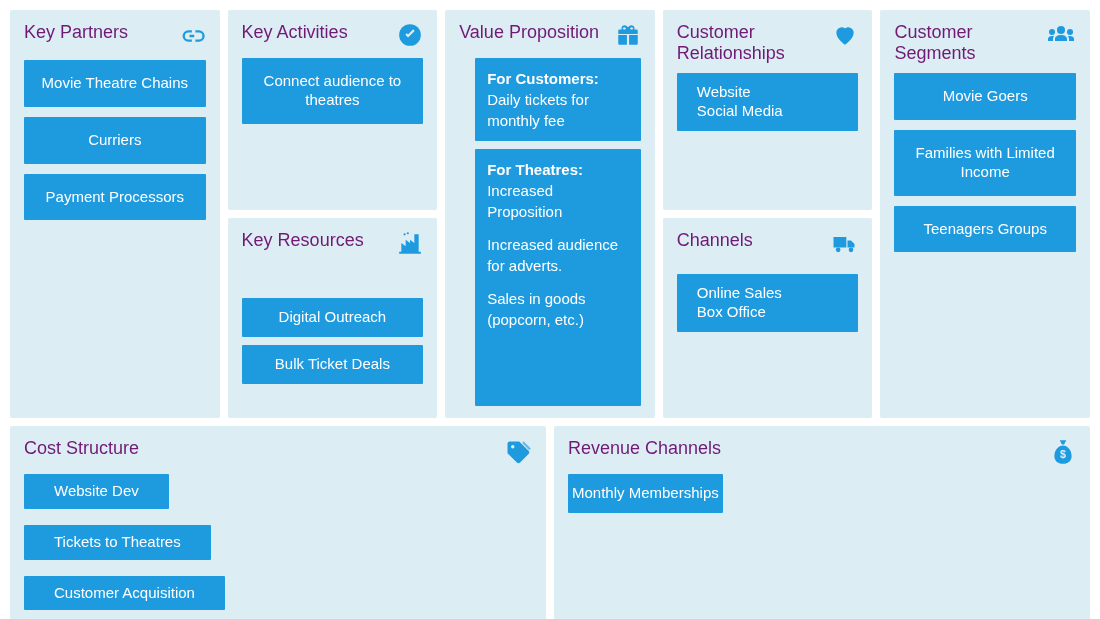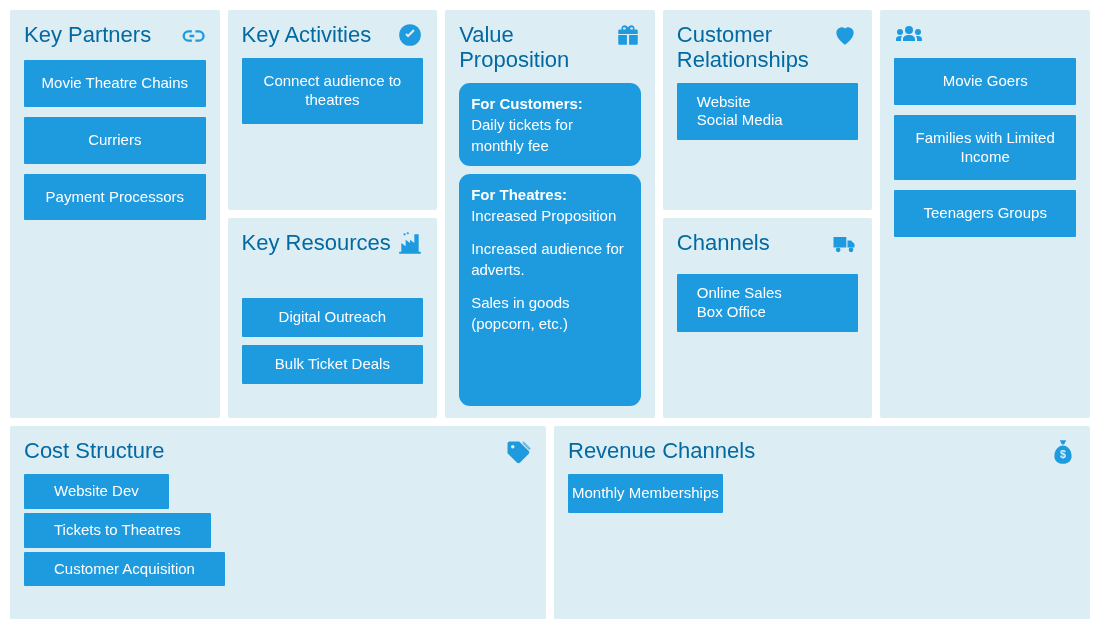--- a/index.html
+++ b/index.html
@@ -27,22 +27,22 @@
     flex-direction: column;
     position: relative;
   }
   .panel-header {
     display: flex;
     justify-content: space-between;
     align-items: flex-start;
     margin-bottom: 10px;
   }
   .panel-title {
-    color: #0369a1;
-    font-size: 22px;
+    color: #701a75;
+    font-size: 18px;
     font-weight: 400;
     line-height: 1.15;
   }
   .panel-icon {
     color: #1e9adf;
     flex-shrink: 0;
   }
   .panel-icon svg { display: block; }
   .items { display: flex; flex-direction: column; gap: 10px; }
   .item-box {
@@ -55,22 +55,23 @@
     border-radius: 1px;
   }
   .item-box.left { text-align: left; padding: 10px 20px; }
   .item-box.narrow { max-width: 210px; }
   .vp-box {
     background: #1e9adf;
     color: #fff;
     font-size: 15px;
     padding: 10px 12px;
     line-height: 1.4;
-    border-radius: 11px;
+    border-radius: 1px;
     flex: 0 0 auto;
+    margin-left: 16px;
   }
   .vp-strong { font-weight: 700; }
 
   
   .key-partners   { grid-column: 1 / span 2; grid-row: 1 / span 2; }
   .key-activities { grid-column: 3 / span 2; grid-row: 1 / span 1; }
   .key-resources  { grid-column: 3 / span 2; grid-row: 2 / span 1; gap: 36px; }
   .value-prop     { grid-column: 5 / span 2; grid-row: 1 / span 2; }
   .cust-rel       { grid-column: 7 / span 2; grid-row: 1 / span 1; }
   .channels       { grid-column: 7 / span 2; grid-row: 2 / span 1; }
@@ -78,21 +79,21 @@
   .cost-structure { grid-column: 1 / span 5; grid-row: 3 / span 1; }
   .revenue        { grid-column: 6 / span 5; grid-row: 3 / span 1; }
 
   .key-resources .panel-header { margin-bottom: 6px; }
   .key-resources .items { gap: 8px; }
   .key-resources .item-box { padding: 10px 8px; }
 
   .channels .panel-header { margin-bottom: 16px; gap: 6px; }
 
   .cost-structure .panel-header { margin-bottom: 8px; }
-  .cost-structure .items { gap: 4px; align-items: flex-start; }
+  .cost-structure .items { gap: 16px; align-items: flex-start; }
   .cost-structure .item-box { padding: 8px 30px; }
 
   .revenue .panel-header { margin-bottom: 8px; }
   .revenue .items { align-items: flex-start; }
   .revenue .item-box { padding: 10px 4px; }
 
   .vp-items { display: flex; flex-direction: column; gap: 8px; flex: 1; }
   .vp-box.large { flex: 1; }
   .vp-para { margin-bottom: 12px; }
   .vp-para:last-child { margin-bottom: 0; }
@@ -206,20 +207,21 @@
     <div class="items">
       <div class="item-box left">
         <div>Online Sales</div>
         <div>Box Office</div>
       </div>
     </div>
   </div>
 
   <div class="panel cust-seg">
     <div class="panel-header">
+      <div class="panel-title">Customer Segments</div>
       <span class="panel-icon">
         <svg width="30" height="26" viewBox="0 0 30 24" fill="currentColor">
             <circle cx="15" cy="7" r="4"></circle>
             <circle cx="6" cy="9" r="3"></circle>
             <circle cx="24" cy="9" r="3"></circle>
             <path d="M15 12c-3 0-6 1.5-6 4v2h12v-2c0-2.5-3-4-6-4zM6 13c-2.2 0-4 1.1-4 3v2h5v-2c0-1.2.4-2.2 1.1-3H6zm18 0h-2.1c.7.8 1.1 1.8 1.1 3v2h5v-2c0-1.9-1.8-3-4-3z"></path>
           </svg>
       </span>
     </div>
     <div class="items">

